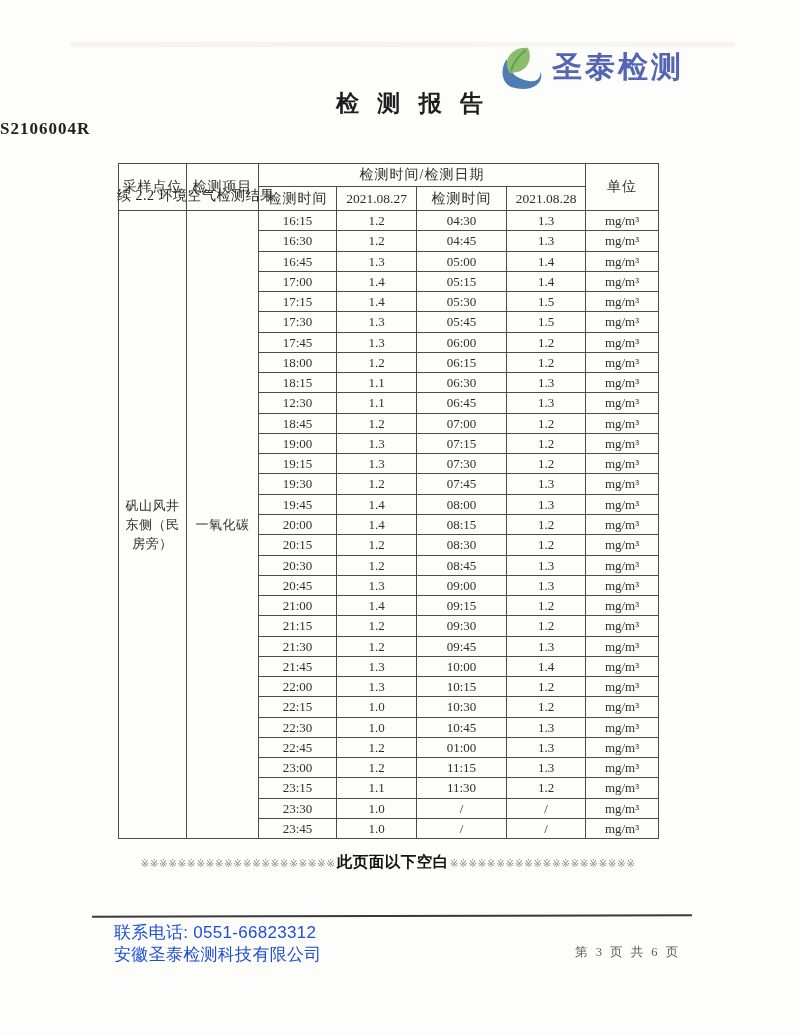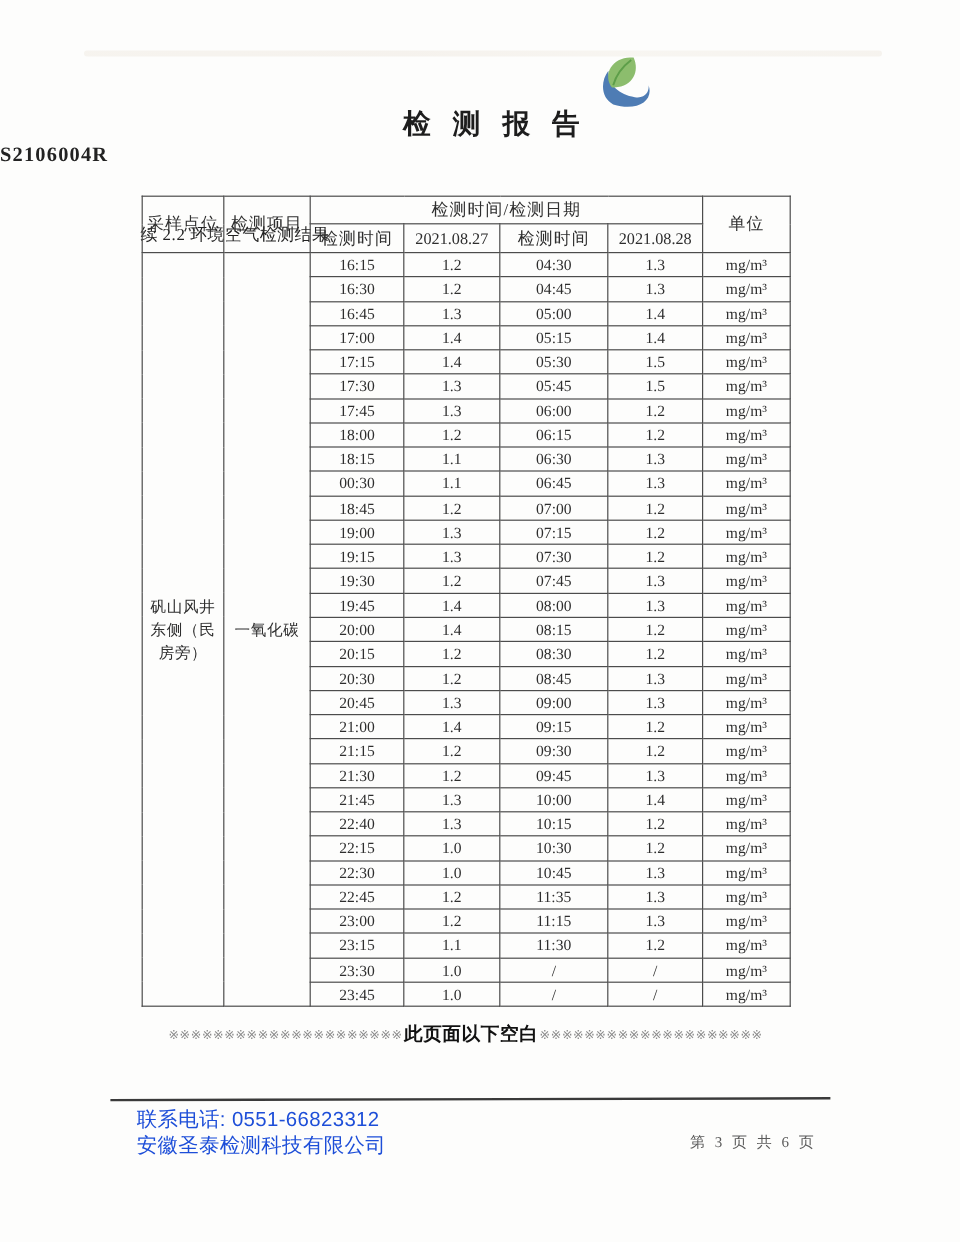--- a/index.html
+++ b/index.html
@@ -114,20 +114,21 @@
   <div class="scan-smudge"></div>
 
   <div class="logo">
     <span class="logo-icon">
       <svg viewBox="0 0 50 50" width="50" height="50" aria-hidden="true">
         <path d="M13 45 C3 40 2 26 9 17 C9 29 18 37 31 39 C41 40.5 43 33 42.5 29 C47 42 33 51 13 45 Z" fill="#4e7cb4"></path>
         <path d="M12 31 C3 19 14 4 30 6 C35 17 30 30 14 31 Z" fill="#8cbd6d"></path>
         <path d="M28 8 C20 14 15 22 13 29" stroke="#5d9e49" stroke-width="1.6" fill="none"></path>
       </svg>
     </span>
+    <span class="logo-text">圣泰检测</span>
   </div>
 
   <div class="title">检 测 报 告</div>
   <div class="report-no">S2106004R</div>
   <div class="section-label">续 2.2 环境空气检测结果</div>
 
   <table class="report-table">
     <colgroup>
       <col style="width:68px">
         <col style="width:72px">
@@ -211,21 +212,21 @@
           <td class="c-unit">mg/m³</td>
         </tr>
         <tr>
           <td>18:15</td>
           <td>1.1</td>
           <td>06:30</td>
           <td>1.3</td>
           <td class="c-unit">mg/m³</td>
         </tr>
         <tr>
-          <td>00:30</td>
+          <td>12:30</td>
           <td>1.1</td>
           <td>06:45</td>
           <td>1.3</td>
           <td class="c-unit">mg/m³</td>
         </tr>
         <tr>
           <td>18:45</td>
           <td>1.2</td>
           <td>07:00</td>
           <td>1.2</td>
@@ -309,21 +310,21 @@
           <td class="c-unit">mg/m³</td>
         </tr>
         <tr>
           <td>21:45</td>
           <td>1.3</td>
           <td>10:00</td>
           <td>1.4</td>
           <td class="c-unit">mg/m³</td>
         </tr>
         <tr>
-          <td>22:40</td>
+          <td>22:00</td>
           <td>1.3</td>
           <td>10:15</td>
           <td>1.2</td>
           <td class="c-unit">mg/m³</td>
         </tr>
         <tr>
           <td>22:15</td>
           <td>1.0</td>
           <td>10:30</td>
           <td>1.2</td>
@@ -332,21 +333,21 @@
         <tr>
           <td>22:30</td>
           <td>1.0</td>
           <td>10:45</td>
           <td>1.3</td>
           <td class="c-unit">mg/m³</td>
         </tr>
         <tr>
           <td>22:45</td>
           <td>1.2</td>
-          <td>11:35</td>
+          <td>01:00</td>
           <td>1.3</td>
           <td class="c-unit">mg/m³</td>
         </tr>
         <tr>
           <td>23:00</td>
           <td>1.2</td>
           <td>11:15</td>
           <td>1.3</td>
           <td class="c-unit">mg/m³</td>
         </tr>

